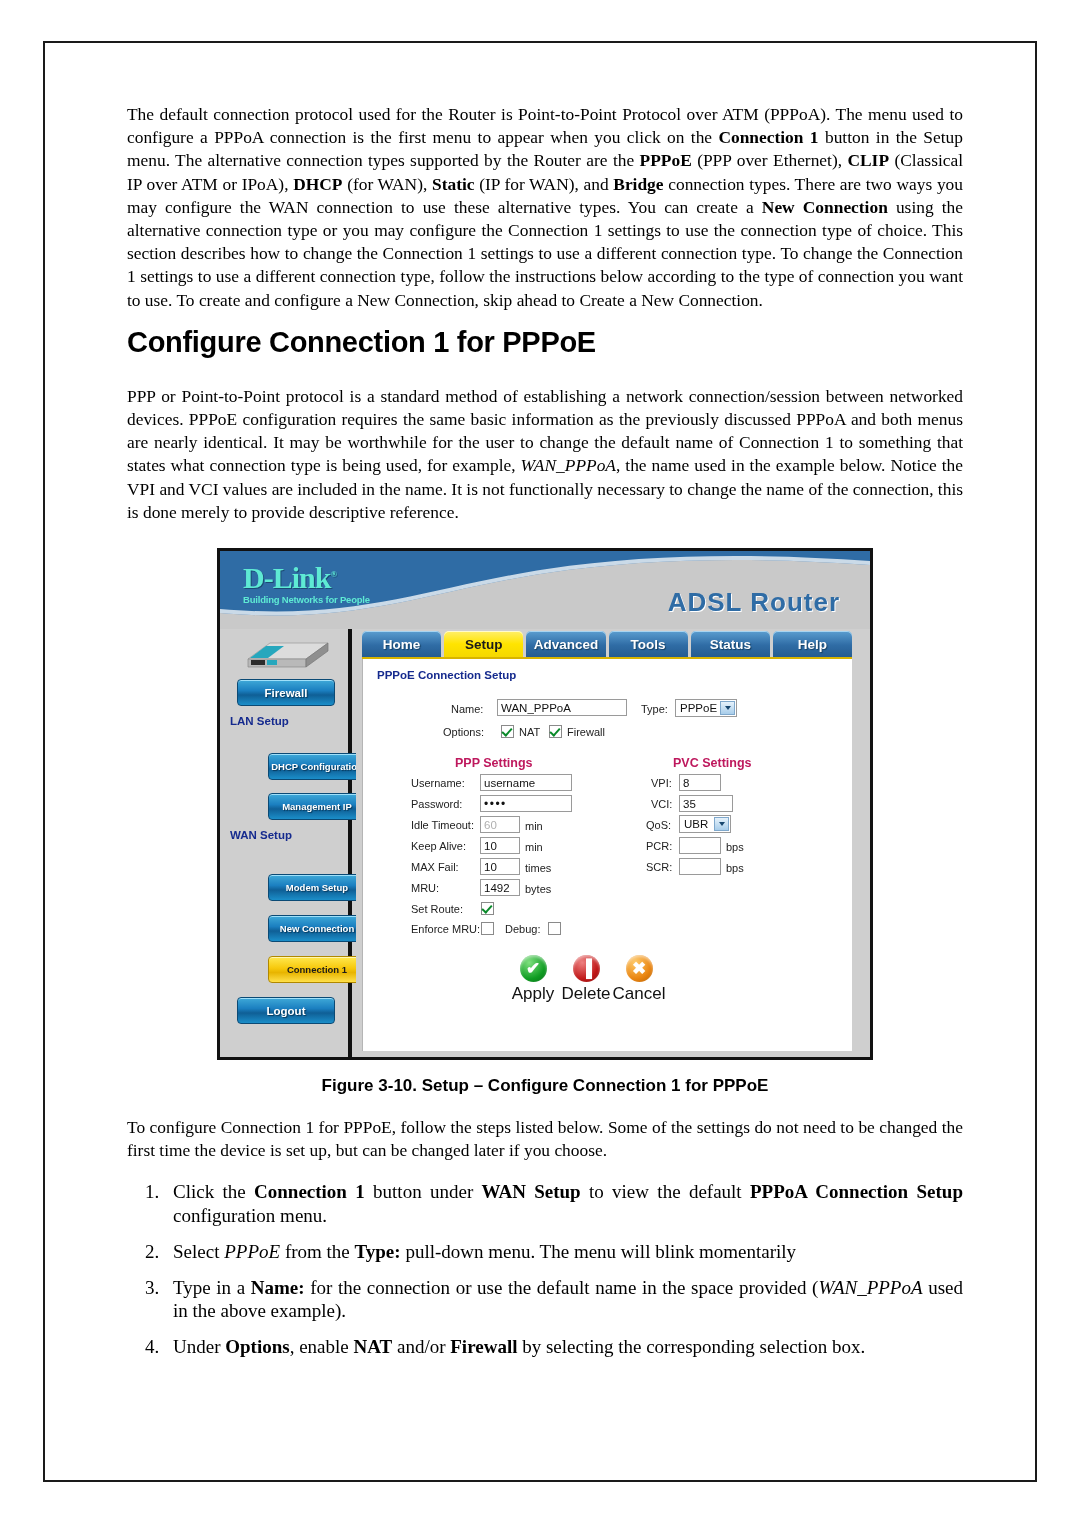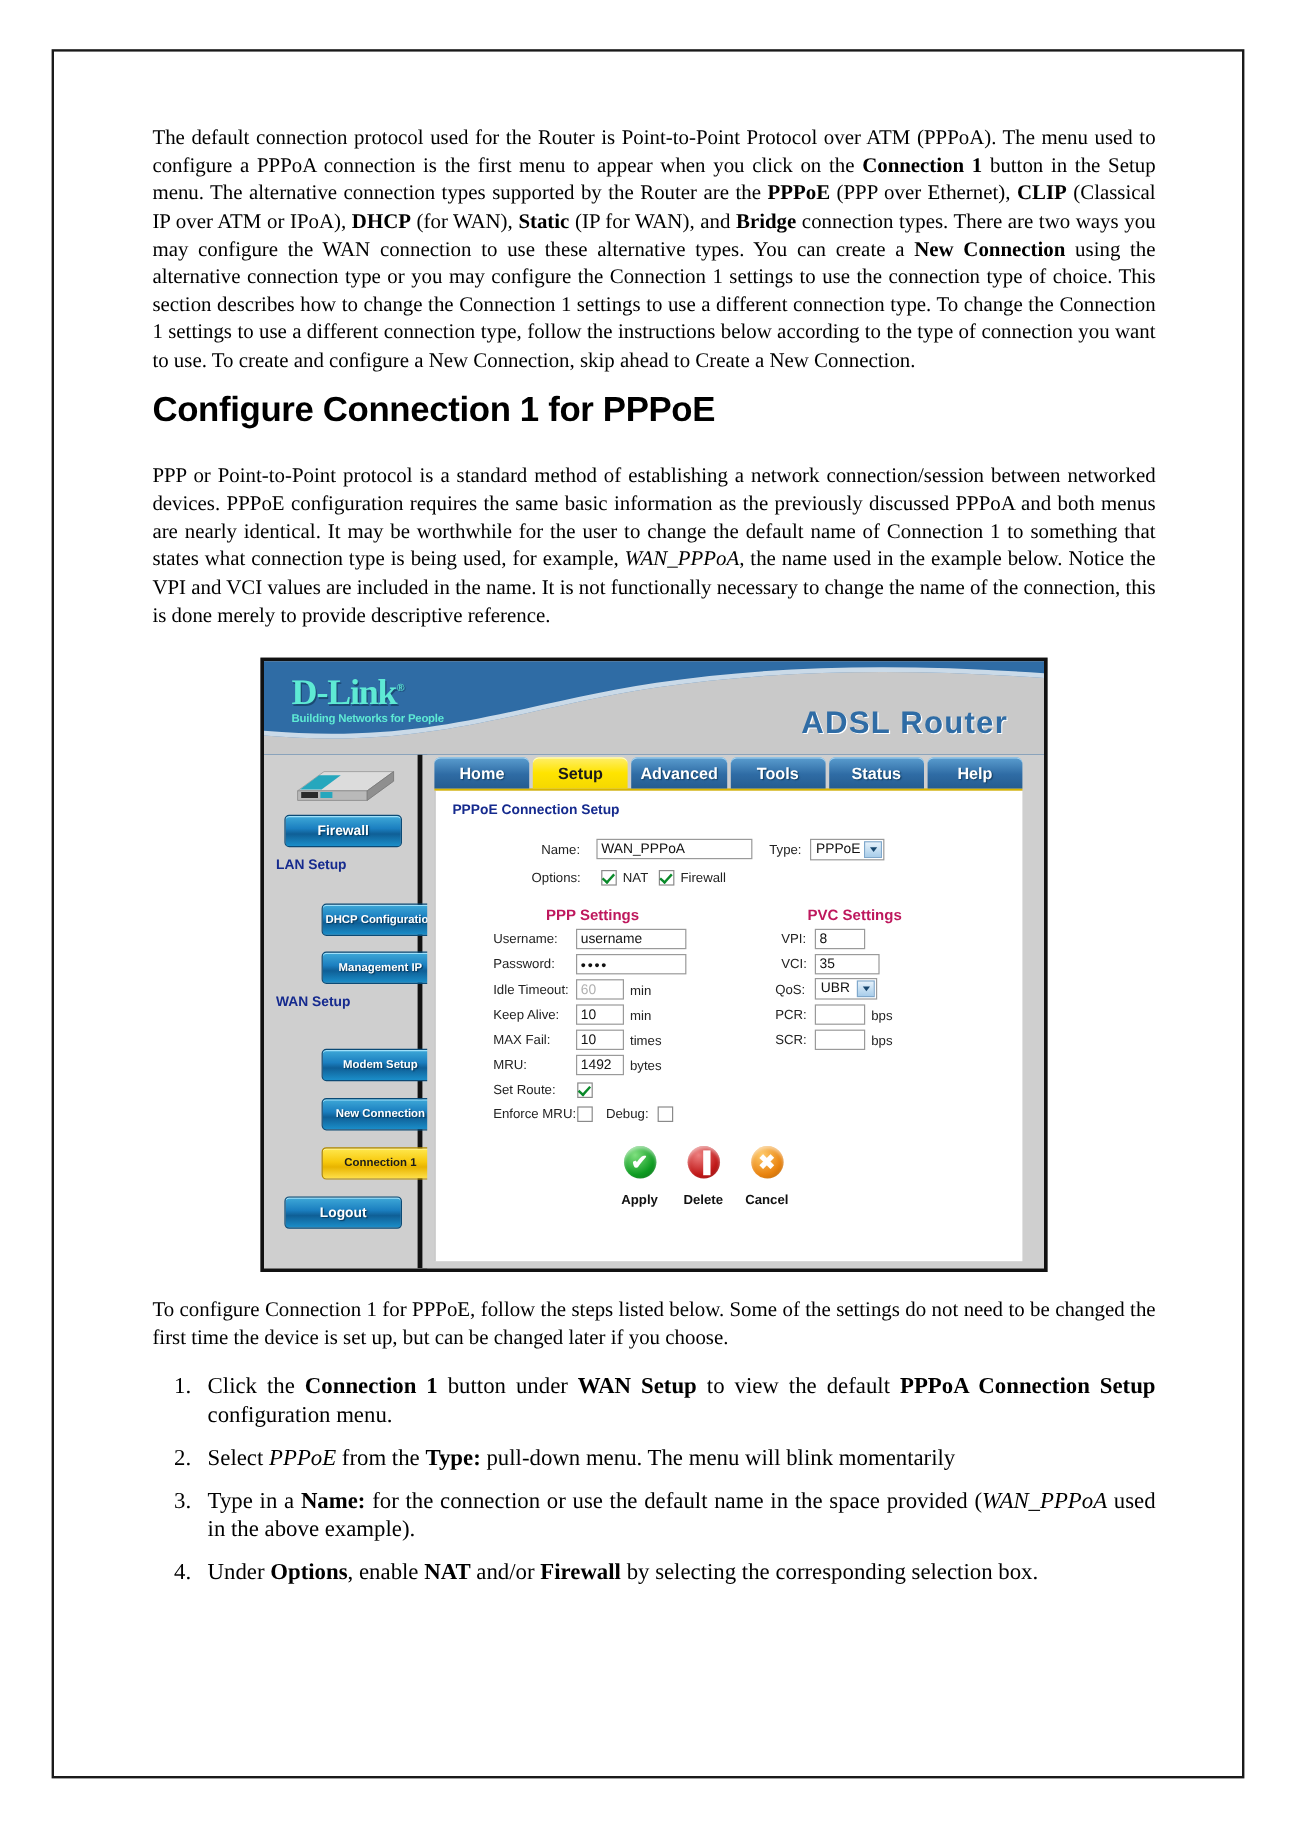--- a/index.html
+++ b/index.html
@@ -358,24 +358,24 @@
     font-family: "Liberation Sans", sans-serif;
     font-weight: bold;
     font-size: 17px;
     display: flex;
     align-items: center;
     justify-content: center;
     line-height: 1;
   }
   .act-label {
     font-family: "Liberation Sans", sans-serif;
-    font-weight: bold;
-    font-size: 11px;
+    font-weight: normal;
+    font-size: 17px;
     color: #111;
-    margin-top: 12px;
+    margin-top: 2px;
   }
 
   
   #fig-caption {
     margin-top: 16px;
     text-align: center;
     font-family: "Liberation Sans", sans-serif;
     font-weight: bold;
     font-size: 17px;
   }
@@ -593,20 +593,21 @@
                 </div>
               <div class="act-label">Cancel</div>
             </div>
 
           </div>
         </div>
 
       </div>
     </div>
 
+    <div id="fig-caption">Figure 3-10. Setup – Configure Connection 1 for PPPoE</div>
 
     <p class="para" style="margin-top:20px">To configure Connection 1 for PPPoE, follow the steps listed below. Some of the settings do not need to be changed the first time the device is set up, but can be changed later if you choose.</p>
 
     <ol class="steps">
       <li><span>Click the </span><b>Connection 1</b><span> button under </span><b>WAN Setup</b><span> to view the default </span><b>PPPoA Connection Setup</b><span> configuration menu.</span></li>
       <li><span>Select </span><i>PPPoE</i><span> from the </span><b>Type:</b><span> pull-down menu. The menu will blink momentarily</span></li>
       <li><span>Type in a </span><b>Name:</b><span> for the connection or use the default name in the space provided (</span><i>WAN_PPPoA</i><span> used in the above example).</span></li>
       <li><span>Under </span><b>Options</b><span>, enable </span><b>NAT</b><span> and/or </span><b>Firewall</b><span> by selecting the corresponding selection box.</span></li>
     </ol>
 

